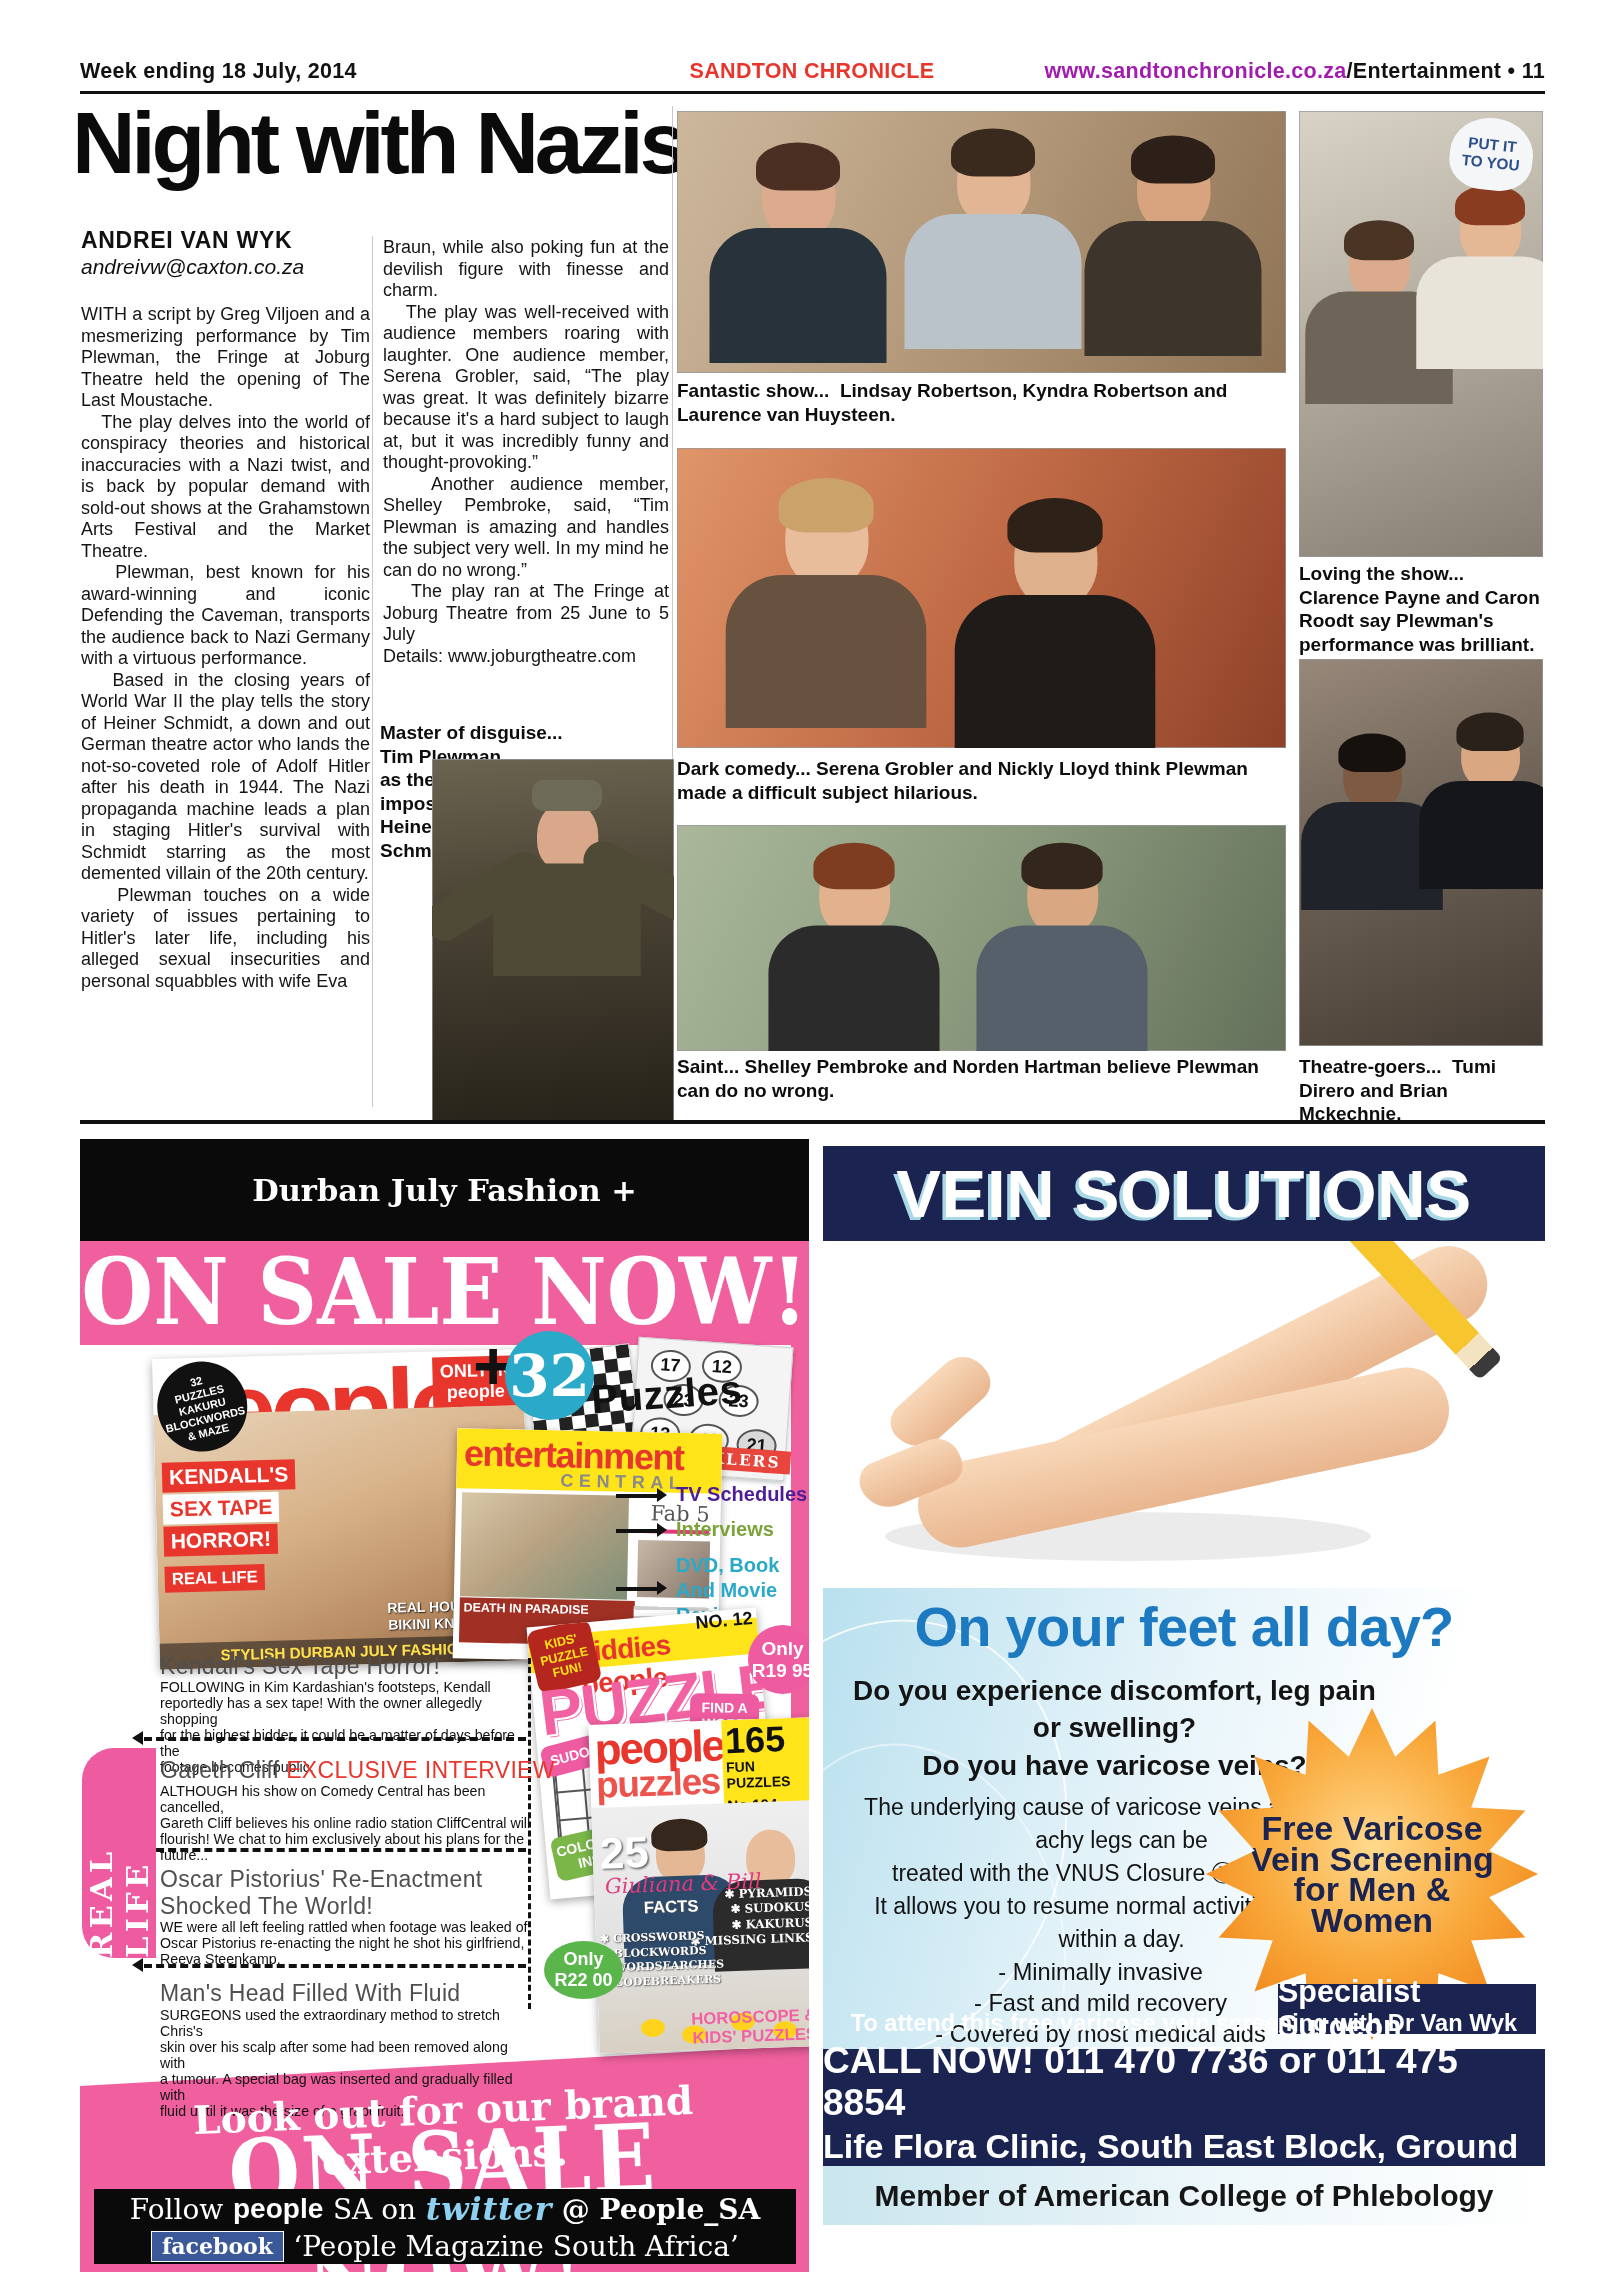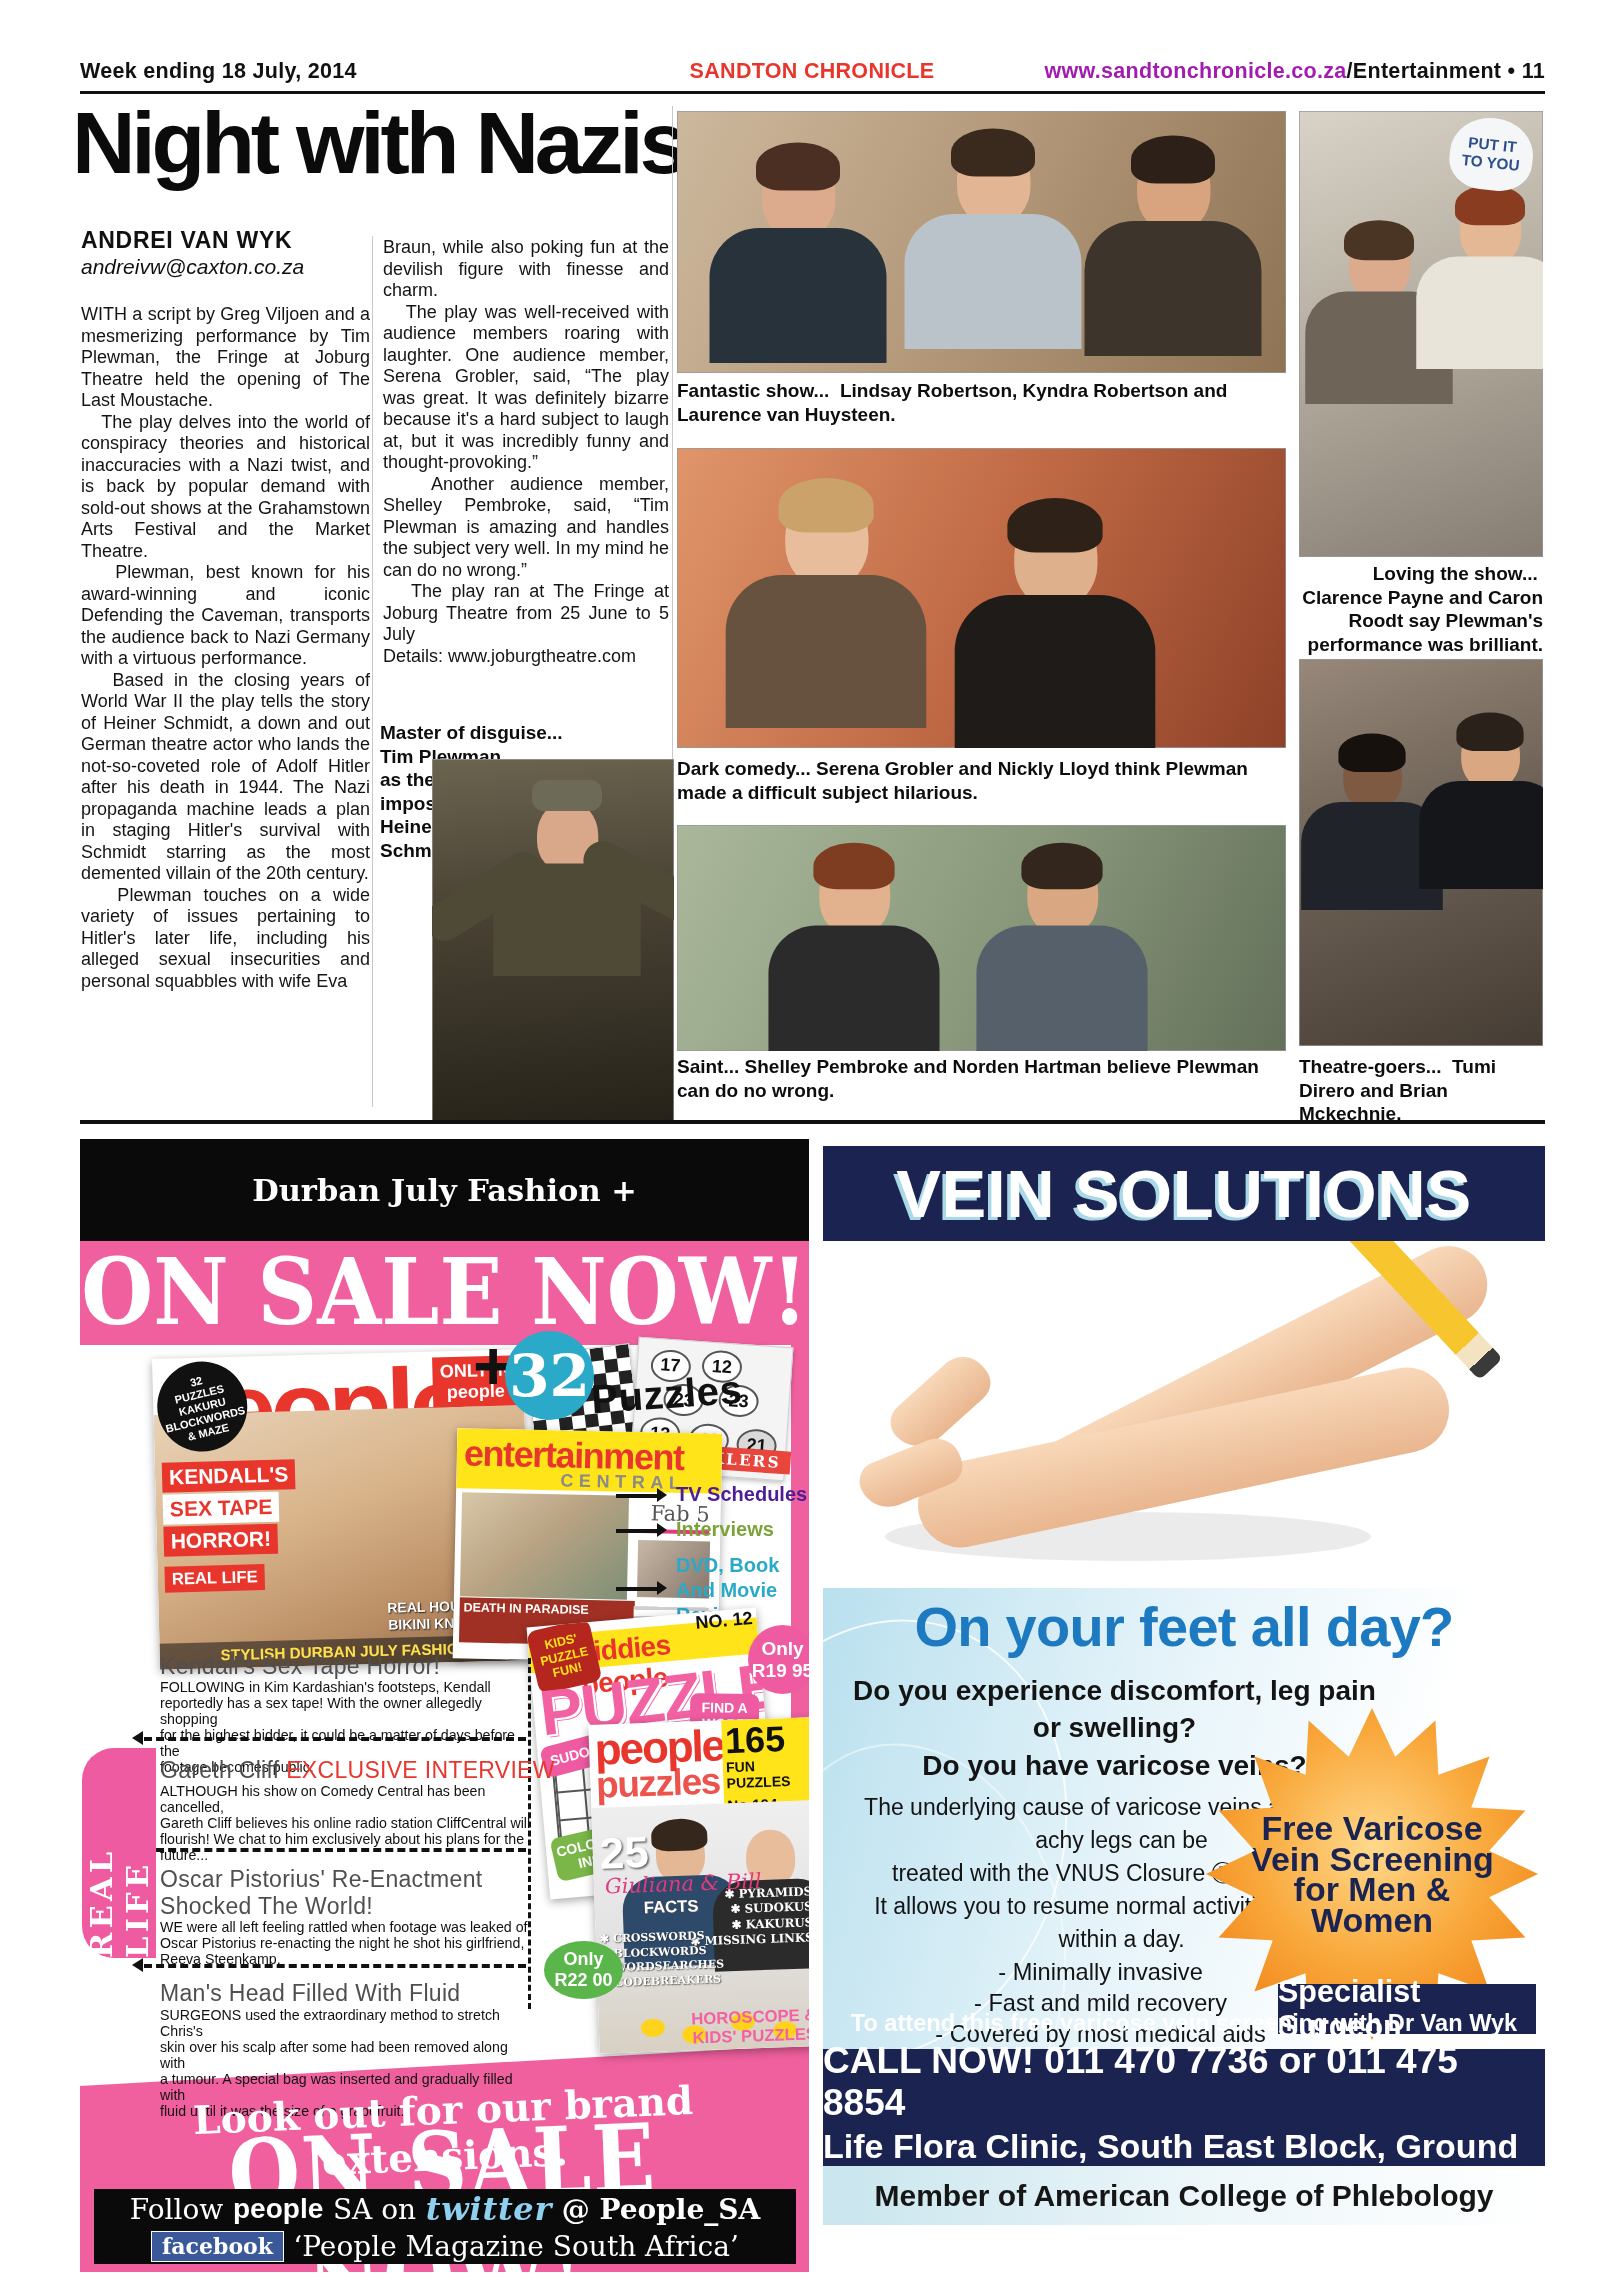--- a/index.html
+++ b/index.html
@@ -286,21 +286,21 @@
         <div class="torso"></div>
       </div>
     <div class="person" style="--s:1.25;--skin:#e4b894;--hair:#8a3c20;--shirt:#e8e4da;left:132px;top:83px;">
         <div class="hair"></div>
         <div class="head"></div>
         <div class="torso"></div>
       </div>
     <div class="capbadge prl" style="left:151px;top:7px;width:83px;height:72px;font-size:15.3px;line-height:18px;transform:rotate(6deg);">PUT IT
 TO YOU</div>
   </div>
-  <div class="abs cap" style="left:1299px;top:562px;width:244px;text-align:right;">Loving the show...&nbsp; Clarence Payne and Caron Roodt say Plewman's performance was brilliant.</div>
+  <div class="abs cap" style="left:1299px;top:562px;width:244px;">Loving the show...&nbsp; Clarence Payne and Caron Roodt say Plewman's performance was brilliant.</div>
 
   <div class="abs photo" style="left:1299px;top:659px;width:244px;height:387px;background:linear-gradient(160deg,#97887a 0%,#6d6155 45%,#453c33 100%);">
     <div class="person" style="--s:1.2;--skin:#7e5a43;--hair:#17110d;--shirt:#20242a;left:14px;top:83px;">
         <div class="hair"></div>
         <div class="head"></div>
         <div class="torso"></div>
       </div>
     <div class="person" style="--s:1.2;--skin:#d9a882;--hair:#2a211a;--shirt:#15161a;left:132px;top:62px;">
         <div class="hair"></div>
         <div class="head"></div>

